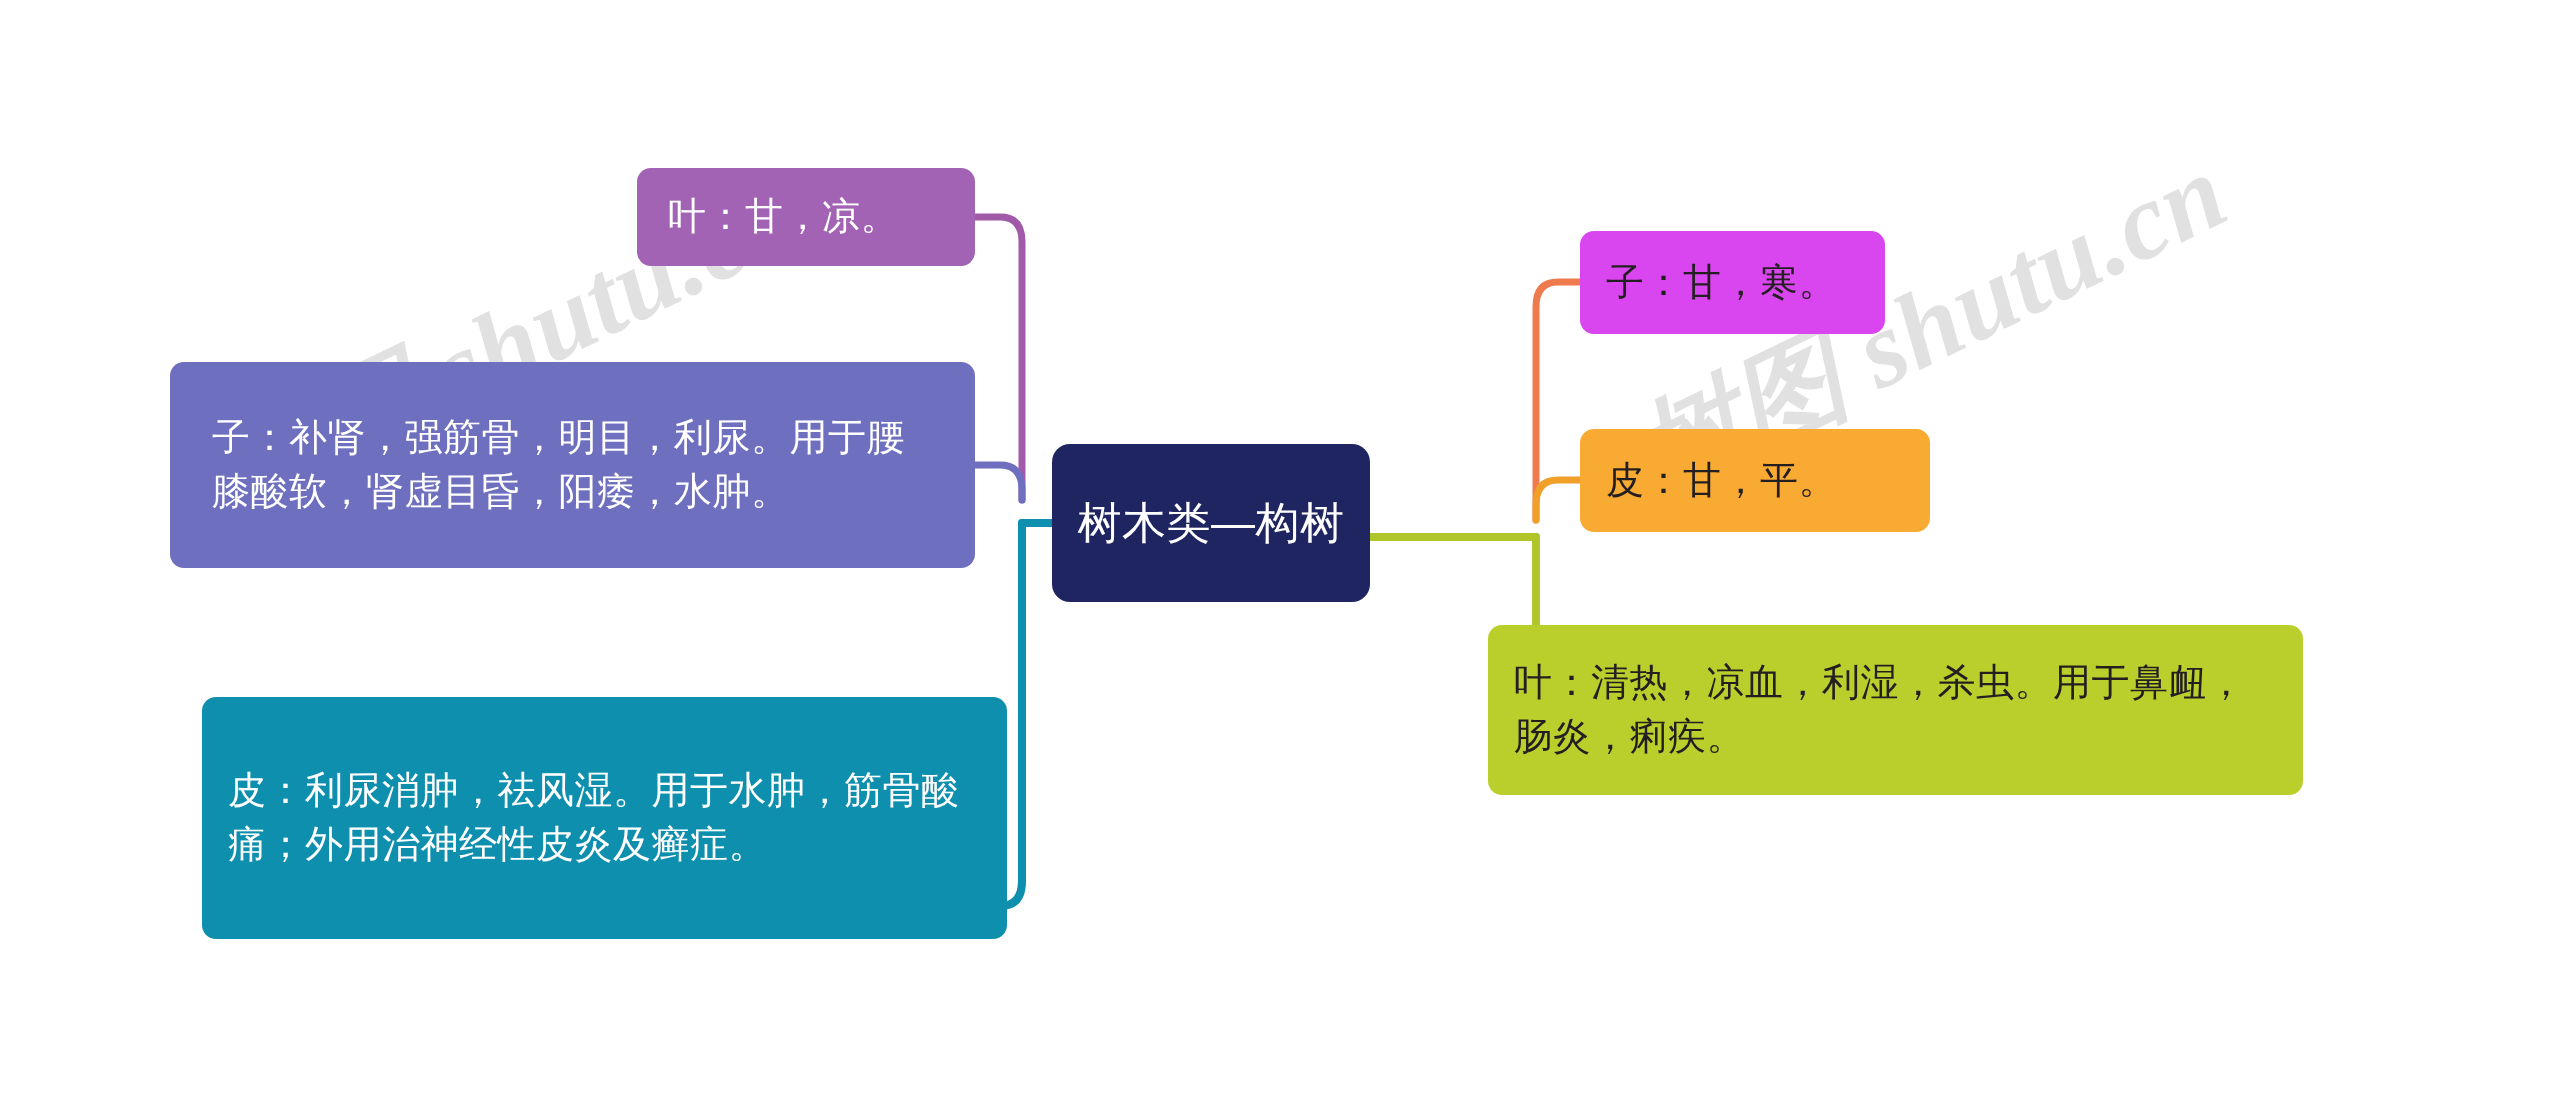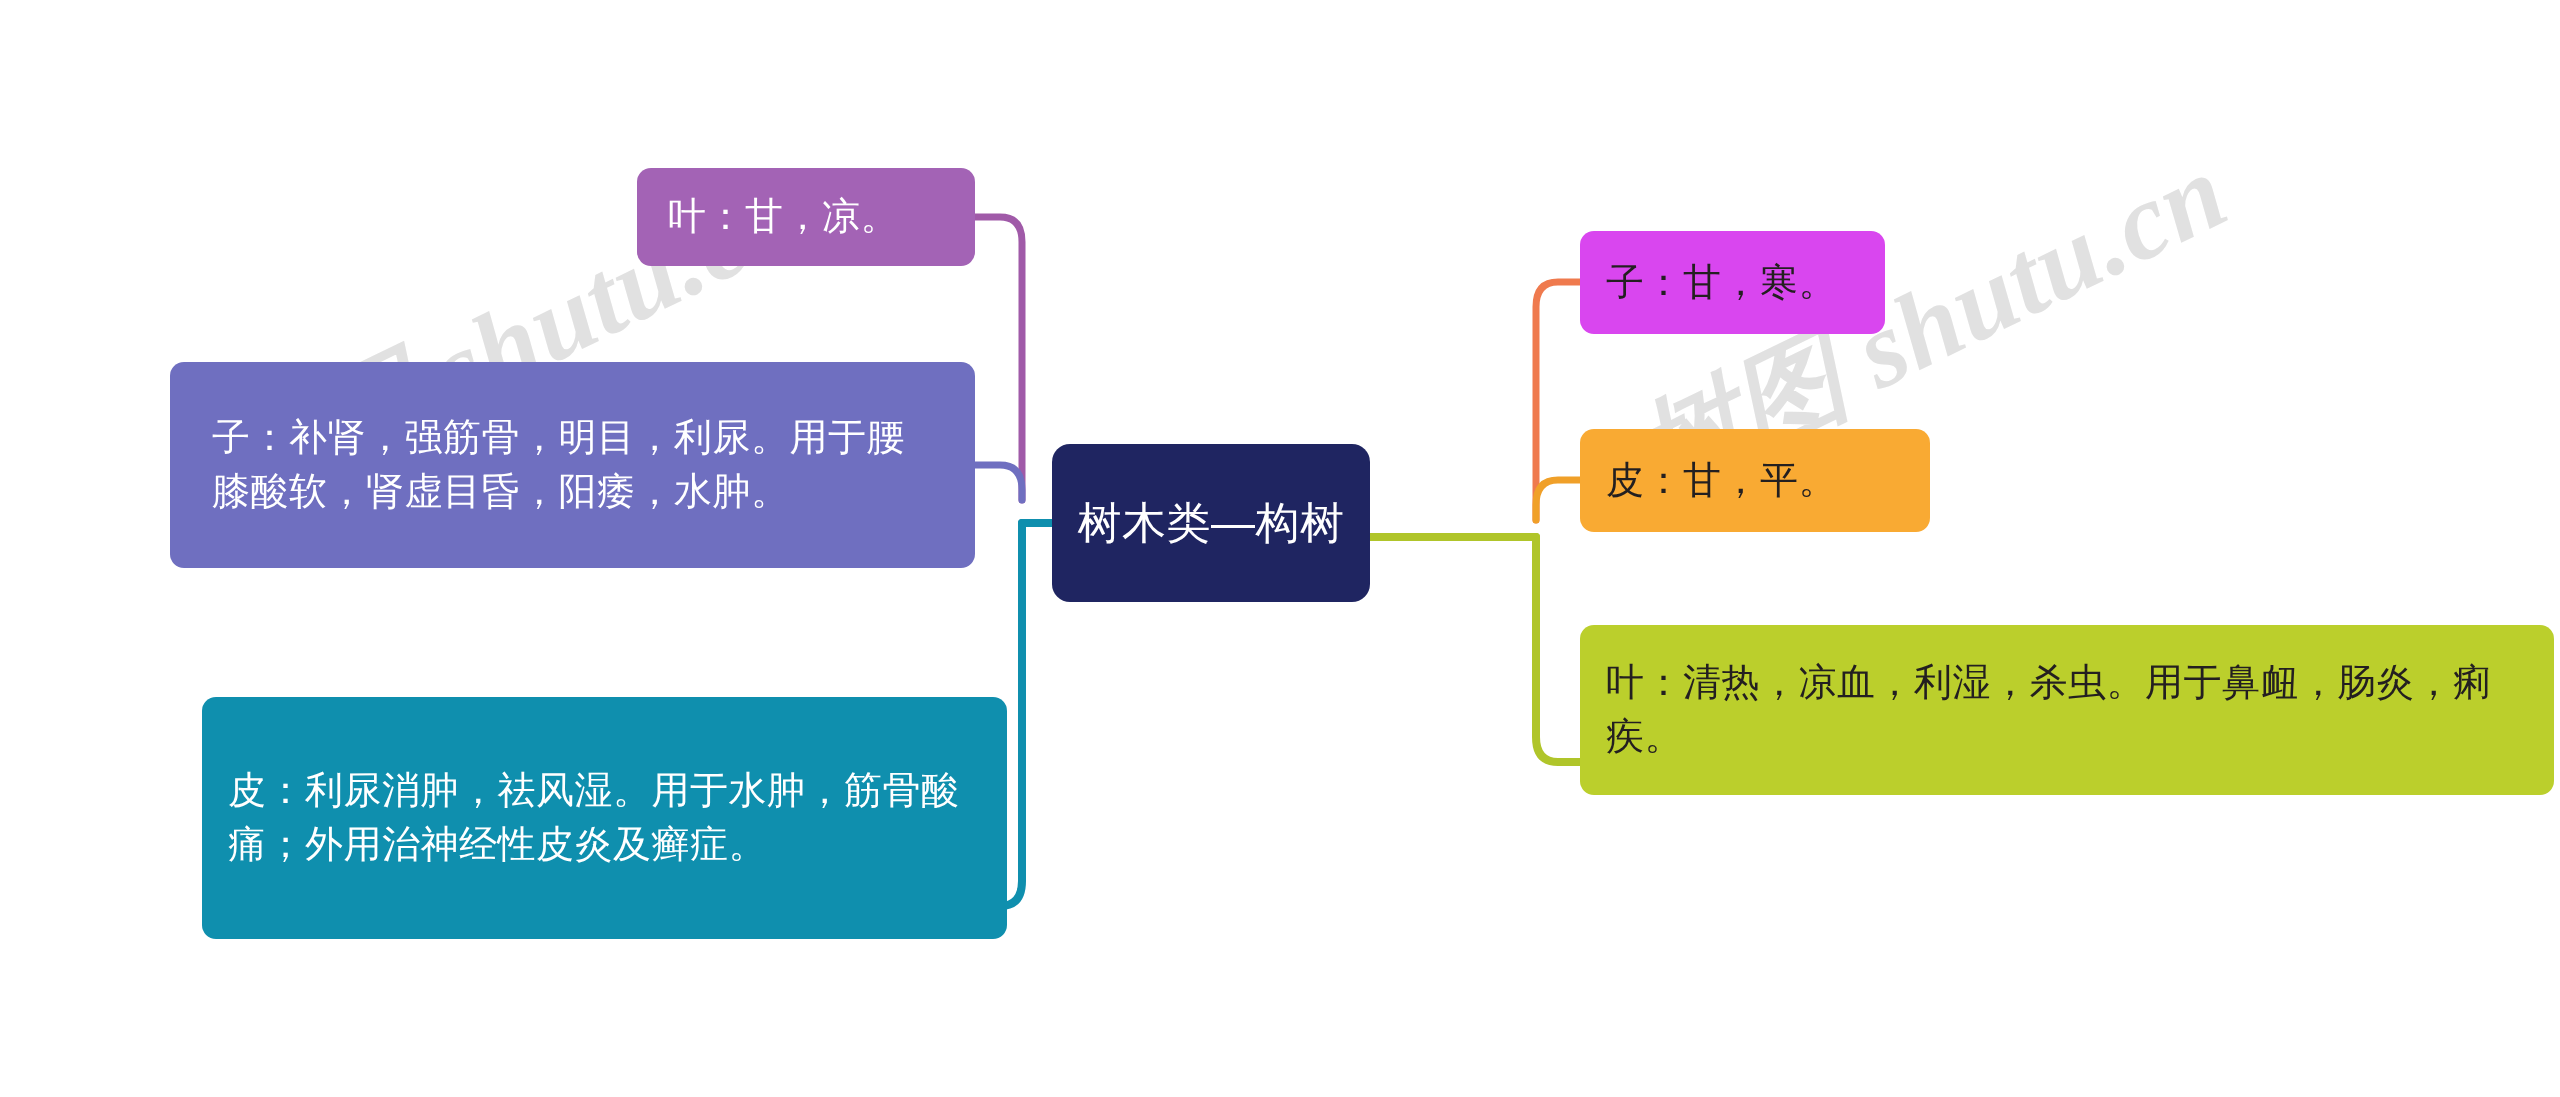--- a/index.html
+++ b/index.html
@@ -140,23 +140,23 @@
     top: 429px;
     width: 350px;
     height: 103px;
     background: #f9aa33;
     color: #231f20;
     padding: 12px 26px;
     z-index: 3;
   }
 
   .node-leaf-green {
-    left: 1580px;
+    left: 1488px;
     top: 625px;
-    width: 974px;
+    width: 815px;
     height: 170px;
     background: #bbcf2c;
     color: #231f20;
     padding: 0 26px;
     z-index: 3;
   }
 </style>
 </head>
 <body>
 

